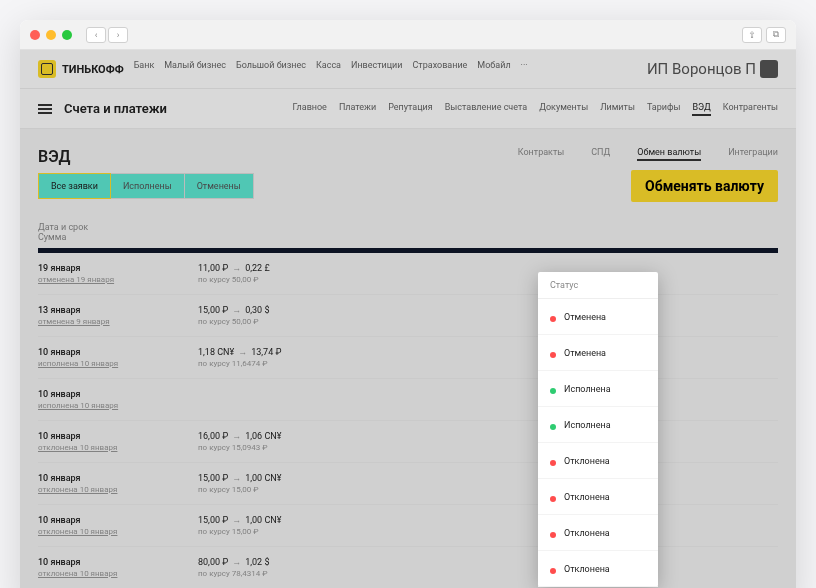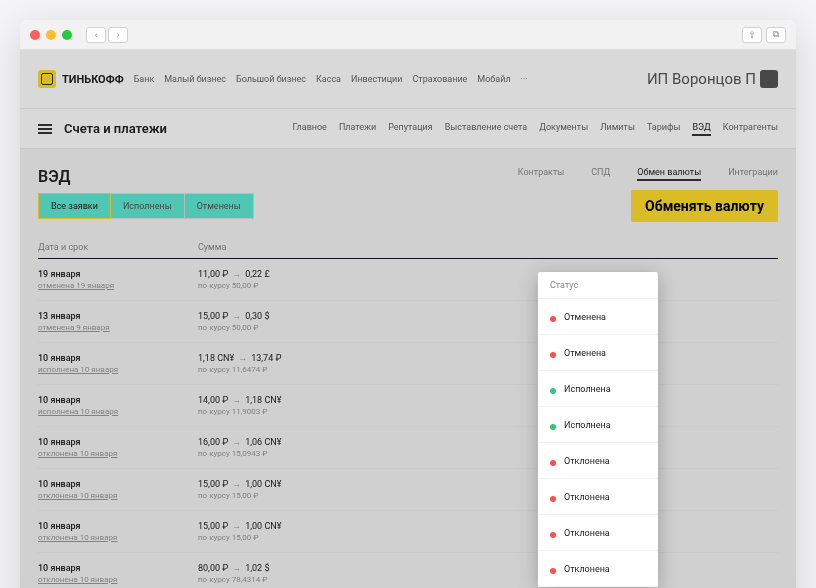--- a/index.html
+++ b/index.html
@@ -6,21 +6,21 @@
 body { background:#f5f5f7; display:flex; justify-content:center; align-items:flex-start; padding:20px; }
 .window { width:776px; background:#fff; border-radius:8px; box-shadow:0 10px 40px rgba(0,0,0,0.15); overflow:hidden; position:relative; }
 .titlebar { height:30px; background:#f2f2f2; display:flex; align-items:center; padding:0 10px; gap:6px; border-bottom:1px solid #e0e0e0; }
 .tl-dot { width:10px; height:10px; border-radius:50%; }
 .tl-red{background:#ff5f56;}.tl-yel{background:#ffbd2e;}.tl-grn{background:#27c93f;}
 .tl-nav { margin-left:8px; display:flex; gap:2px; }
 .tl-btn { width:20px; height:16px; border:1px solid #d0d0d0; border-radius:3px; display:flex; align-items:center; justify-content:center; font-size:9px; color:#888; background:#fff; }
 .tl-right { margin-left:auto; display:flex; gap:4px; }
 .content { position:relative; background:#f5f5f5; }
 .dim-overlay { position:absolute; inset:0; background:rgba(0,0,0,0.15); z-index:5; pointer-events:none; }
-.topbar { display:flex; align-items:center; padding:20px 18px; gap:10px; background:#fff; font-size:10px; color:#555; border-bottom:1px solid #eee; }
+.topbar { display:flex; align-items:flex-start; padding:10px 18px; gap:10px; background:#fff; font-size:10px; color:#555; border-bottom:1px solid #eee; }
 .logo { display:flex; align-items:center; gap:6px; font-weight:700; font-size:11px; color:#222; }
 .logo-badge { width:18px; height:18px; background:#ffdd2d; border-radius:3px; position:relative; }
 .logo-badge::after{content:"";position:absolute;inset:3px;border:1px solid #333;border-radius:2px;}
 .topnav { display:flex; gap:10px; font-size:9px; color:#666; }
 .topnav span{cursor:pointer;}
 .top-right { margin-left:auto; display:flex; align-items:center; gap:4px; font-size:15px; color:#555; }
 .avatar { width:18px; height:18px; background:#555; border-radius:3px; }
 .subbar { display:flex; align-items:center; padding:12px 18px; gap:12px; background:#fff; border-bottom:1px solid #eee; }
 .menu-icon { display:flex; flex-direction:column; gap:2px; }
 .menu-icon span{width:14px;height:2px;background:#333;}
@@ -29,21 +29,21 @@
 .subnav .active { color:#222; border-bottom:2px solid #333; padding-bottom:2px; }
 .main { padding:18px; }
 .page-title { font-size:16px; font-weight:600; color:#222; margin-bottom:4px; }
 .page-tabs { display:flex; gap:27px; font-size:9px; color:#888; justify-content:flex-end; margin-top:-18px; margin-bottom:7px; }
 .page-tabs .active { color:#222; border-bottom:2px solid #333; padding-bottom:2px; }
 .filter-row { display:flex; align-items:center; gap:0; margin-bottom:14px; }
 .filter-btn { padding:7px 12px; font-size:9px; border:1px solid #ddd; background:#5eead4; color:#555; cursor:pointer; }
 .filter-btn.active { border-color:#ffdd2d; color:#222; }
 .filter-btn + .filter-btn { border-left:none; }
 .primary-btn { margin-left:auto; padding:8px 14px; background:#ffdd2d; border:none; font-size:14px; font-weight:700; cursor:pointer; border-radius:2px; }
-.table-head { display:flex; font-size:9px; color:#888; padding:6px 0; border-bottom:1px solid #0f172a; }
+.table-head { display:flex; font-size:9px; color:#888; padding:6px 0; border-bottom:5px solid #0f172a;flex-direction:column; }
 .col-date { width:160px; }
 .col-sum { width:200px; }
 .row { display:flex; padding:10px 0; border-bottom:1px solid #eee; font-size:9px; }
 .row .date-main { color:#222; font-weight:500; }
 .row .date-sub { color:#999; font-size:8px; margin-top:2px;text-decoration:underline; }
 .row .sum-main { color:#222; }
 .row .sum-main .arrow { color:#999; margin:0 4px; }
 .row .sum-sub { color:#999; font-size:8px; margin-top:2px; }
 .status-panel { position:absolute; top:222px; right:138px; width:120px; background:#fff; box-shadow:0 4px 20px rgba(0,0,0,0.25); z-index:10; border-radius:2px; }
 .status-header { font-size:9px; color:#888; padding:8px 12px; border-bottom:1px solid #eee; }
@@ -167,24 +167,20 @@
             <div class="col-sum">
               <div class="sum-main">1,18 CN¥<span class="arrow">→</span>13,74 ₽</div>
               <div class="sum-sub">по курсу 11,6474 ₽</div>
             </div>
           </div>
           <div class="row">
             <div class="col-date">
               <div class="date-main">10 января</div>
               <div class="date-sub">исполнена 10 января</div>
             </div>
-            <div class="col-sum">
-              <div class="sum-main">14,00 ₽<span class="arrow">→</span>1,18 CN¥</div>
-              <div class="sum-sub">по курсу 11,9003 ₽</div>
-            </div>
           </div>
           <div class="row">
             <div class="col-date">
               <div class="date-main">10 января</div>
               <div class="date-sub">отклонена 10 января</div>
             </div>
             <div class="col-sum">
               <div class="sum-main">16,00 ₽<span class="arrow">→</span>1,06 CN¥</div>
               <div class="sum-sub">по курсу 15,0943 ₽</div>
             </div>

